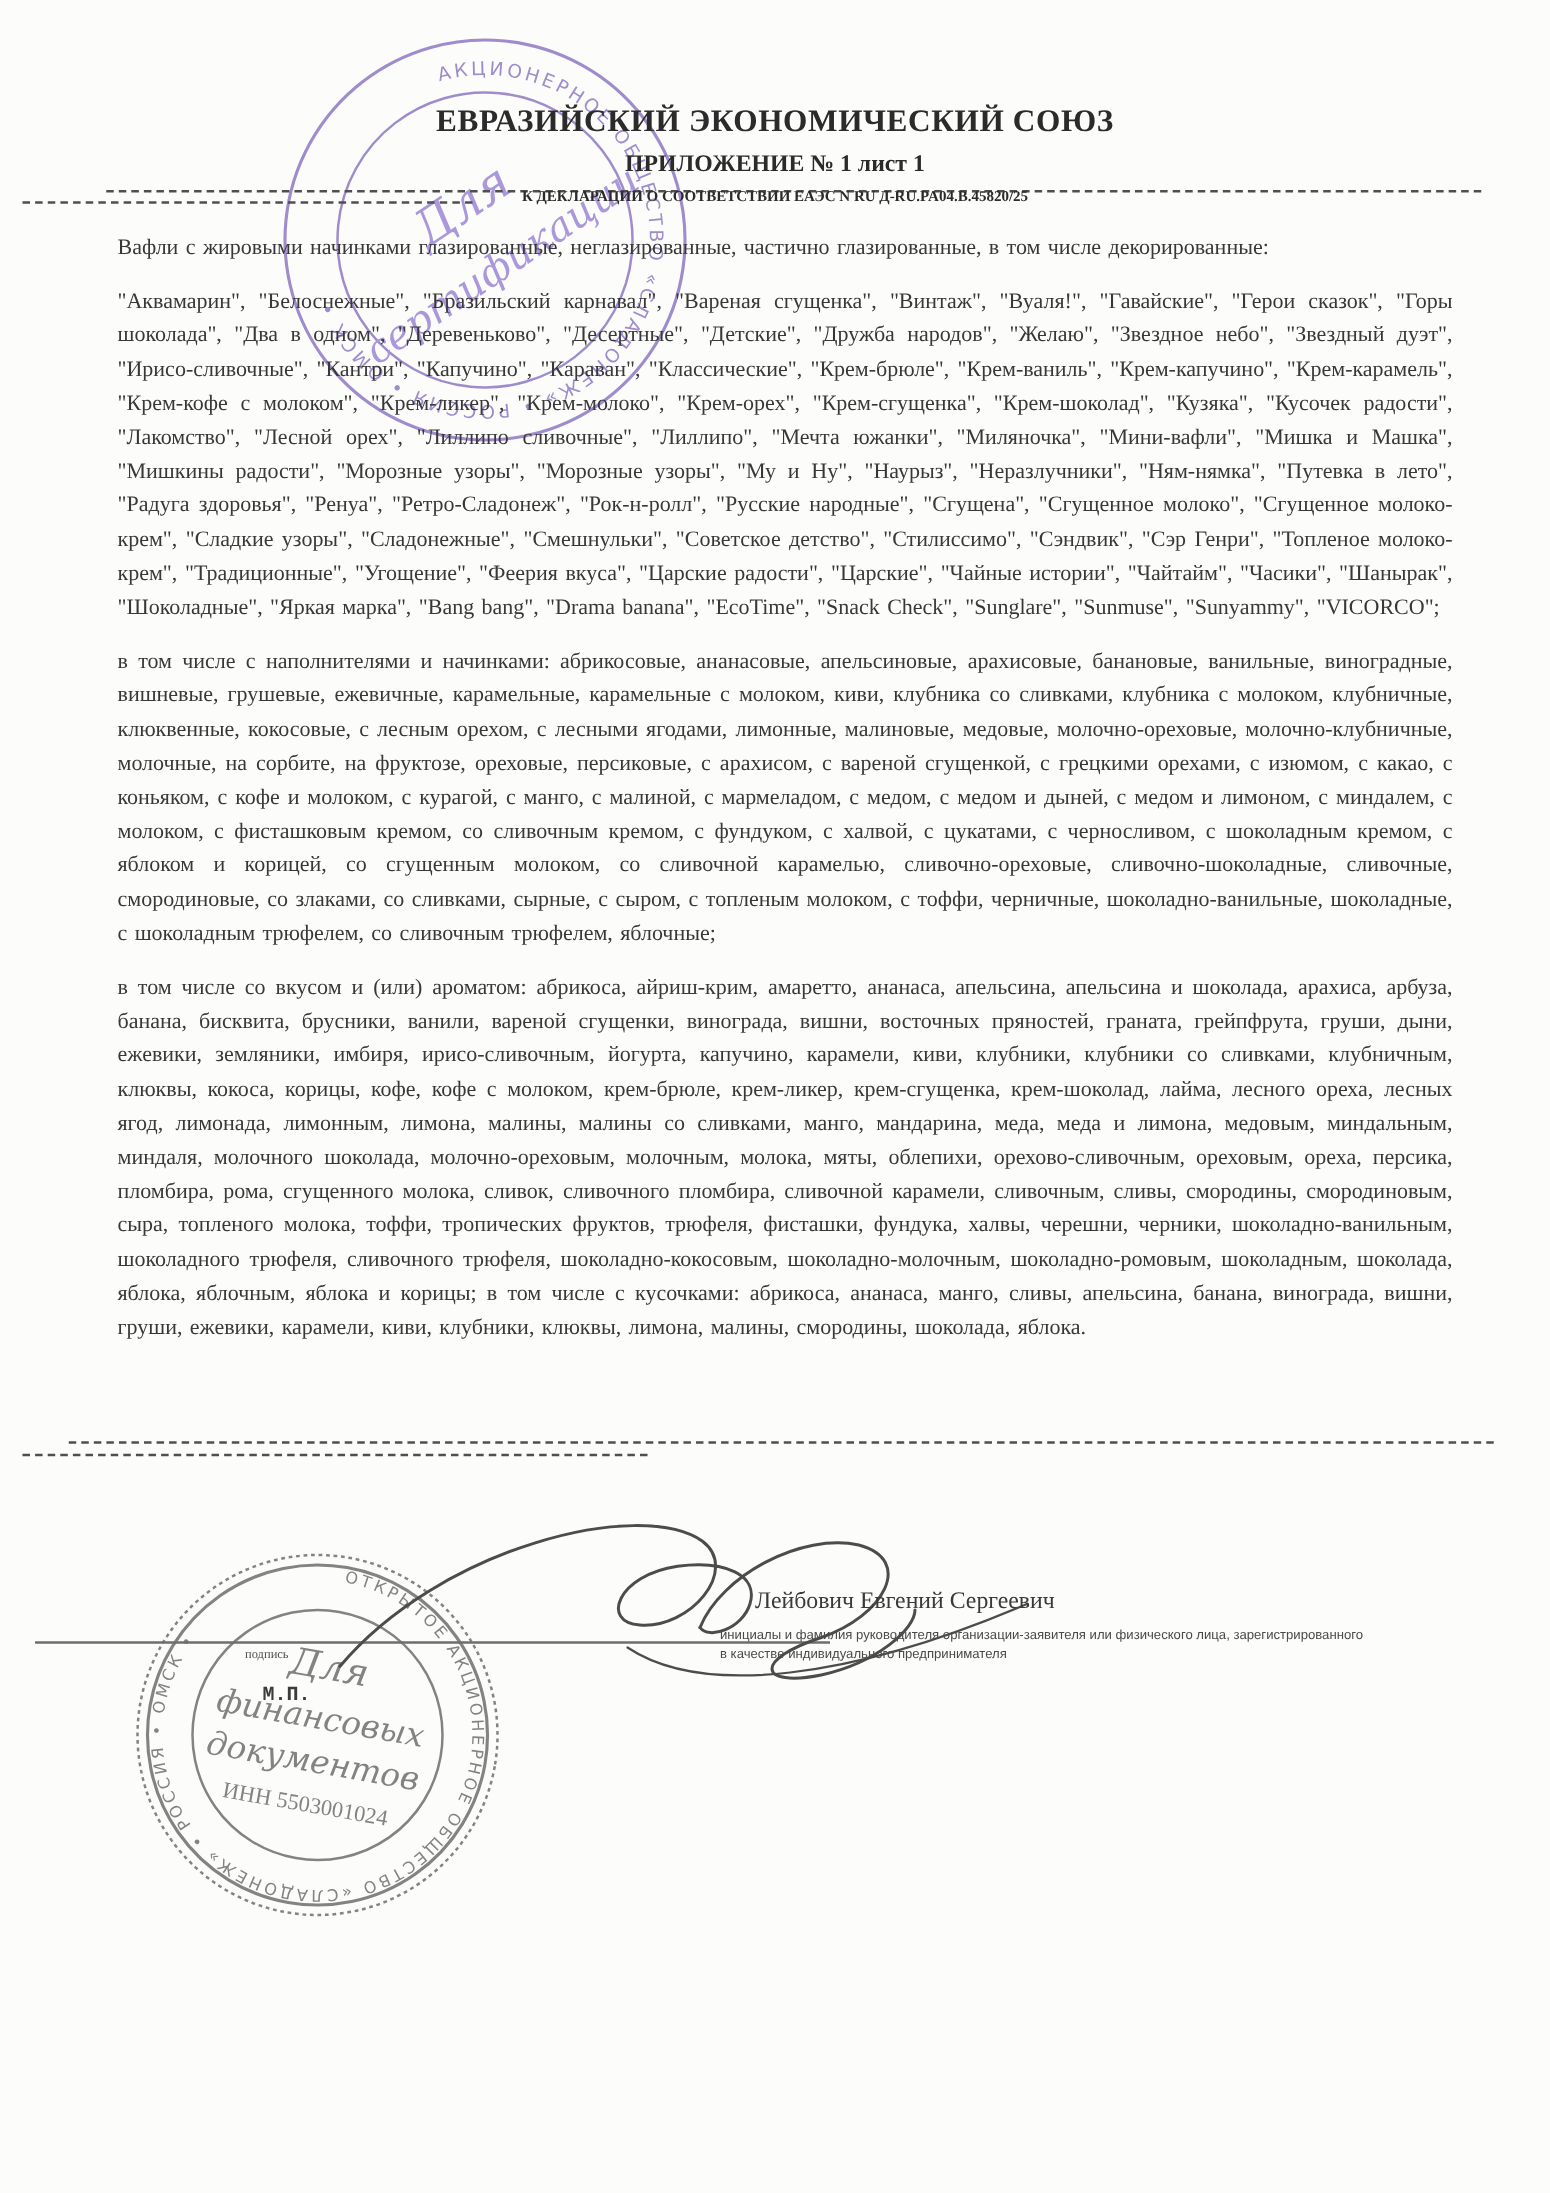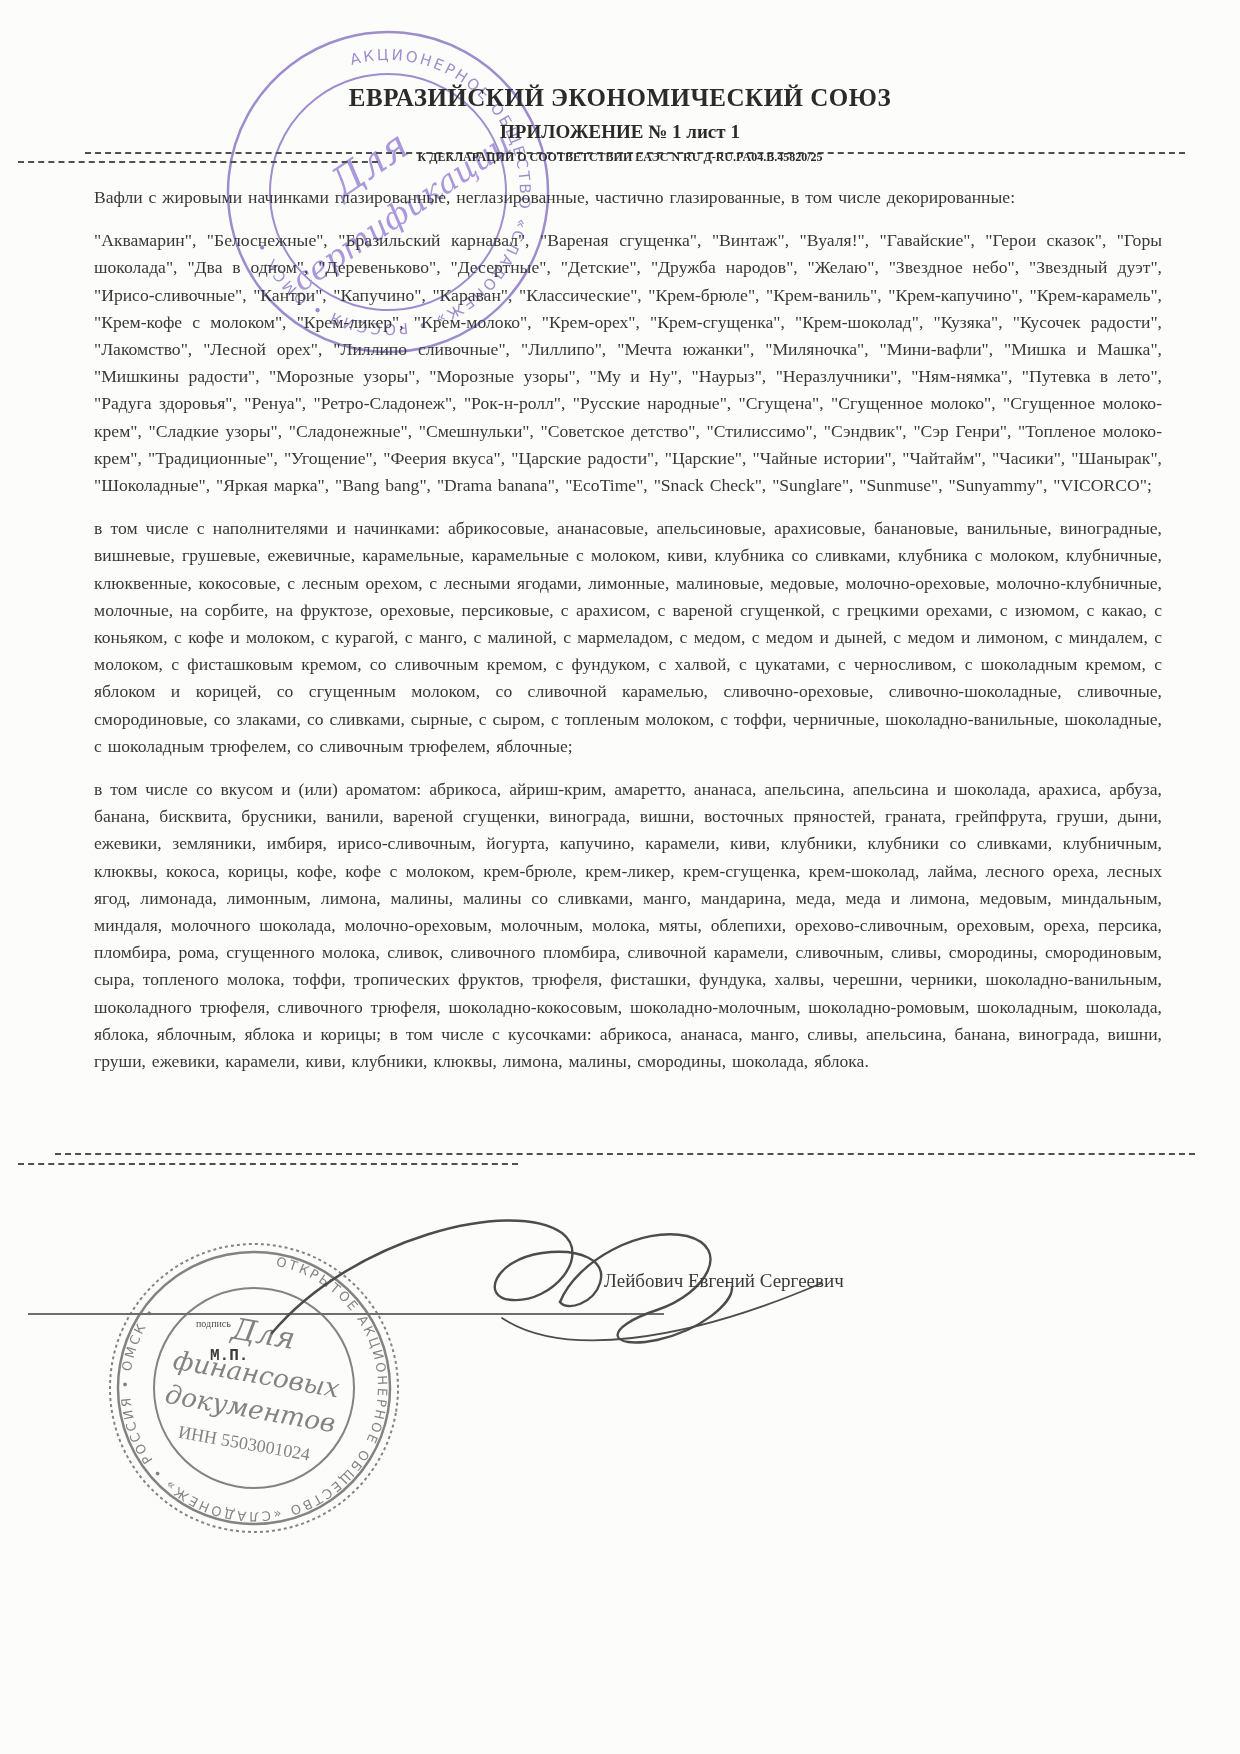--- a/index.html
+++ b/index.html
@@ -105,14 +105,15 @@
   <svg class="sig-svg" viewBox="0 0 580 160">
     <path d="M10,125 C90,30 250,-10 300,25 C330,48 290,95 250,92 C218,90 232,52 280,45 C318,40 345,52 338,75 C332,95 305,104 298,94" fill="none" stroke="#4c4c4c" stroke-width="2.4" stroke-linecap="round"></path>
     <path d="M298,94 C315,52 380,18 425,28 C470,40 445,85 395,102 C340,120 345,142 395,132 C440,122 470,95 470,80" fill="none" stroke="#4c4c4c" stroke-width="2.4" stroke-linecap="round"></path>
     <path d="M240,110 C300,150 420,135 560,75" fill="none" stroke="#4c4c4c" stroke-width="1.8" stroke-linecap="round"></path>
   </svg>
 
   <div class="podpis-label">подпись</div>
   <div class="mp-label">М.П.</div>
 
   <div class="sig-name">Лейбович Евгений Сергеевич</div>
+  <div class="sig-caption">инициалы и фамилия руководителя организации-заявителя или физического лица, зарегистрированного в качестве индивидуального предпринимателя</div>
 
 </div>
 
 </body></html>

